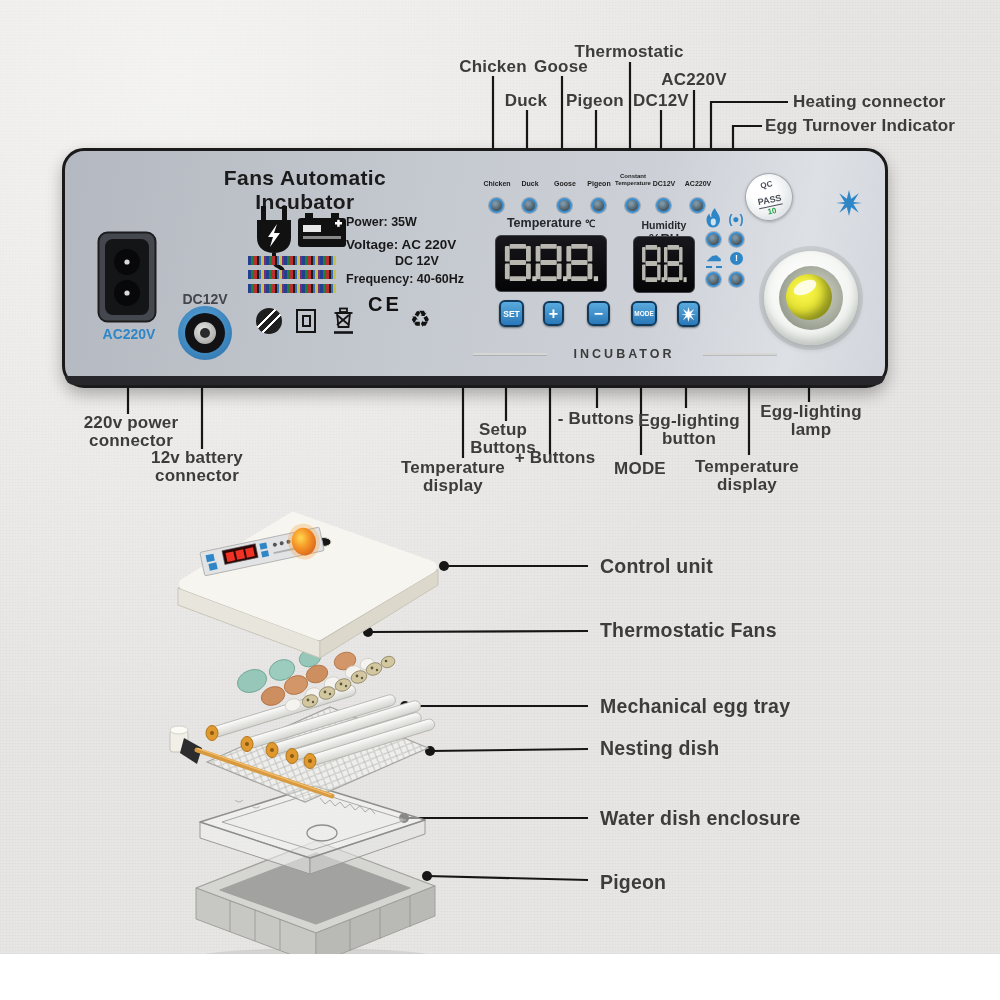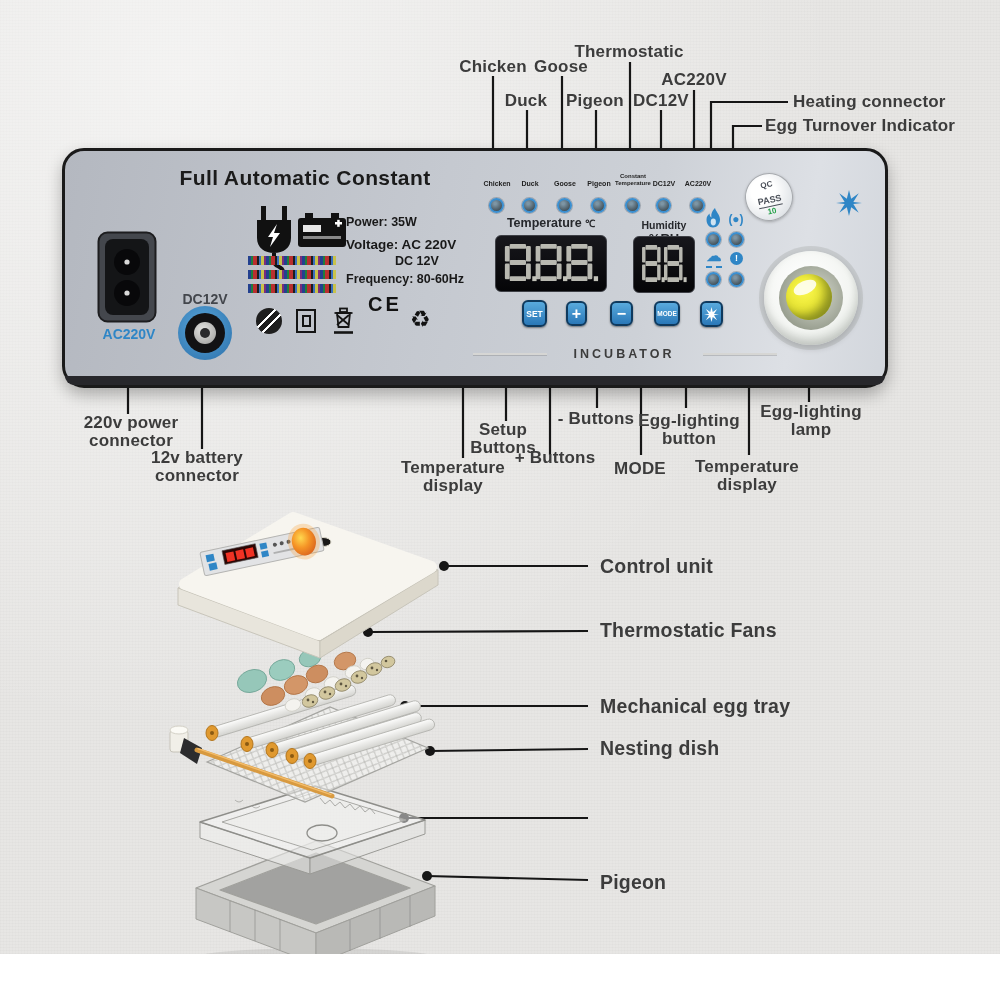--- a/index.html
+++ b/index.html
@@ -32,21 +32,21 @@
     white-space:pre-line;line-height:1.15;}
   .bdot{position:absolute;width:15px;height:15px;border-radius:50%;box-sizing:border-box;
     background:radial-gradient(circle at 38% 32%, #7d95a4 12%, #46555e 72%);
     border:2.5px solid #3b8fd0;box-shadow:0 0 0 1px rgba(25,45,65,.25);}
   .disp-lbl{position:absolute;text-align:center;font-weight:700;color:#26282c;}
   .display{position:absolute;background:linear-gradient(180deg,#17171c,#050507);border:1px solid #3e4046;
     border-radius:6px;padding:5px 6px;box-sizing:border-box;}
   .sevenseg{width:100%;height:100%;}
   .btn{position:absolute;display:flex;align-items:center;justify-content:center;color:#fff;
     background:linear-gradient(180deg,#59aadd,#2a78b8);border:2px solid #0f3a5e;border-radius:6px;
-    box-sizing:border-box;font-weight:800;box-shadow:0 1px 2px rgba(0,0,0,.45);cursor:default;margin-left:23px;}
+    box-sizing:border-box;font-weight:800;box-shadow:0 1px 2px rgba(0,0,0,.45);cursor:default;}
   .brand{position:absolute;font-size:12.5px;font-weight:800;letter-spacing:3px;color:#3c3c3c;text-align:center;}
   .hline{position:absolute;height:2px;background:#d6d6d4;box-shadow:0 1px 0 rgba(90,90,90,.25);}
   .qc{position:absolute;width:46px;height:46px;border-radius:50%;transform:rotate(-12deg);
     background:radial-gradient(circle at 40% 35%,#ffffff 30%,#dde1e5 80%,#c9cdd2);border:1px solid #a7aaae;
     text-align:center;color:#4a4f58;box-shadow:0 1px 3px rgba(0,0,0,.25);}
   .qc .l1{font-size:8px;font-weight:700;margin-top:6px;}
   .qc .l2{font-size:9px;font-weight:800;border-bottom:1.5px solid #4a4f58;display:inline-block;line-height:1.1;}
   .qc .l3{font-size:8px;font-weight:800;color:#27a14b;}
   .lamp-outer{position:absolute;width:94px;height:94px;border-radius:50%;
     background:radial-gradient(circle at 45% 38%,#ffffff 10%,#f3f5f2 55%,#dde2dc 78%,#ccd1cb 100%);
@@ -137,21 +137,21 @@
   <div class="lbl" style="left:561px;top:67px">Goose</div>
   <div class="lbl" style="left:629px;top:52px">Thermostatic</div>
   <div class="lbl" style="left:526px;top:101px">Duck</div>
   <div class="lbl" style="left:595px;top:101px">Pigeon</div>
   <div class="lbl" style="left:661px;top:101px">DC12V</div>
   <div class="lbl" style="left:694px;top:80px">AC220V</div>
   <div class="lbl left" style="left:793px;top:102px">Heating connector</div>
   <div class="lbl left" style="left:765px;top:126px">Egg Turnover Indicator</div>
 
   <div class="panel">
-    <div class="p-abs p-title" style="left:112px;top:15px;width:256px;text-align:center">Full Automatic Constant</div>
+    <div class="p-abs p-title" style="left:112px;top:15px;width:256px;text-align:center">Fans Automatic Incubator</div>
 
     <svg class="p-abs socket" style="left:32px;top:80px" width="60" height="92">
       <rect x="1.5" y="1.5" width="57" height="89" rx="9" fill="#44474d" stroke="#1d1d1f" stroke-width="2"></rect>
       <rect x="8" y="8" width="44" height="76" rx="8" fill="#141517"></rect>
       <circle cx="30" cy="31" r="13" fill="#08080a"></circle>
         <circle cx="30" cy="62" r="13" fill="#08080a"></circle>
       <circle cx="30" cy="31" r="2.6" fill="#d9d9d9"></circle>
         <circle cx="30" cy="62" r="2.6" fill="#d9d9d9"></circle>
     </svg>
     <div class="p-abs ac-lbl" style="left:32px;top:175px;width:64px">AC220V</div>
@@ -176,21 +176,21 @@
       <rect x="0" y="5" width="48" height="29" rx="3" fill="#111"></rect>
       <rect x="5" y="12" width="18" height="7" fill="#fff" opacity=".9"></rect>
       <rect x="37" y="9" width="7" height="2.5" fill="#fff"></rect>
         <rect x="39.2" y="6.8" width="2.5" height="7" fill="#fff"></rect>
       <rect x="5" y="23" width="38" height="3" fill="#fff" opacity=".5"></rect>
     </svg>
 
     <div class="p-abs spec" style="left:281px;top:64px">Power: 35W</div>
     <div class="p-abs spec" style="left:281px;top:86px;font-size:13.5px">Voltage: AC 220V</div>
     <div class="p-abs spec" style="left:330px;top:103px">DC 12V</div>
-    <div class="p-abs spec" style="left:281px;top:121px">Frequency: 80-60Hz</div>
+    <div class="p-abs spec" style="left:281px;top:121px">Frequency: 40-60Hz</div>
 
     <div class="stripe" style="left:183px;top:105px"></div>
     <div class="stripe" style="left:183px;top:119px"></div>
     <div class="stripe" style="left:183px;top:133px"></div>
 
     <div class="lowE" style="left:191px;top:157px"></div>
     <div class="sq-out" style="left:231px;top:158px">
         <div class="sq-in"></div>
       </div>
     <svg class="p-abs" style="left:266px;top:153px" width="26" height="32">
@@ -496,14 +496,15 @@
         <ellipse cx="104" cy="-9" rx="16" ry="18" fill="#f9a23c" opacity=".3"></ellipse>
         <ellipse cx="104" cy="-9" rx="12" ry="14" fill="url(#eggG)"></ellipse>
       </g>
     </g>
   </svg>
 
   <div class="lbl left big" style="left:600px;top:566px">Control unit</div>
   <div class="lbl left big" style="left:600px;top:630px">Thermostatic Fans</div>
   <div class="lbl left big" style="left:600px;top:706px">Mechanical egg tray</div>
   <div class="lbl left big" style="left:600px;top:748px">Nesting dish</div>
+  <div class="lbl left big" style="left:600px;top:818px">Water dish enclosure</div>
   <div class="lbl left big" style="left:600px;top:882px">Pigeon</div>
 </div>
 
 </body></html>

